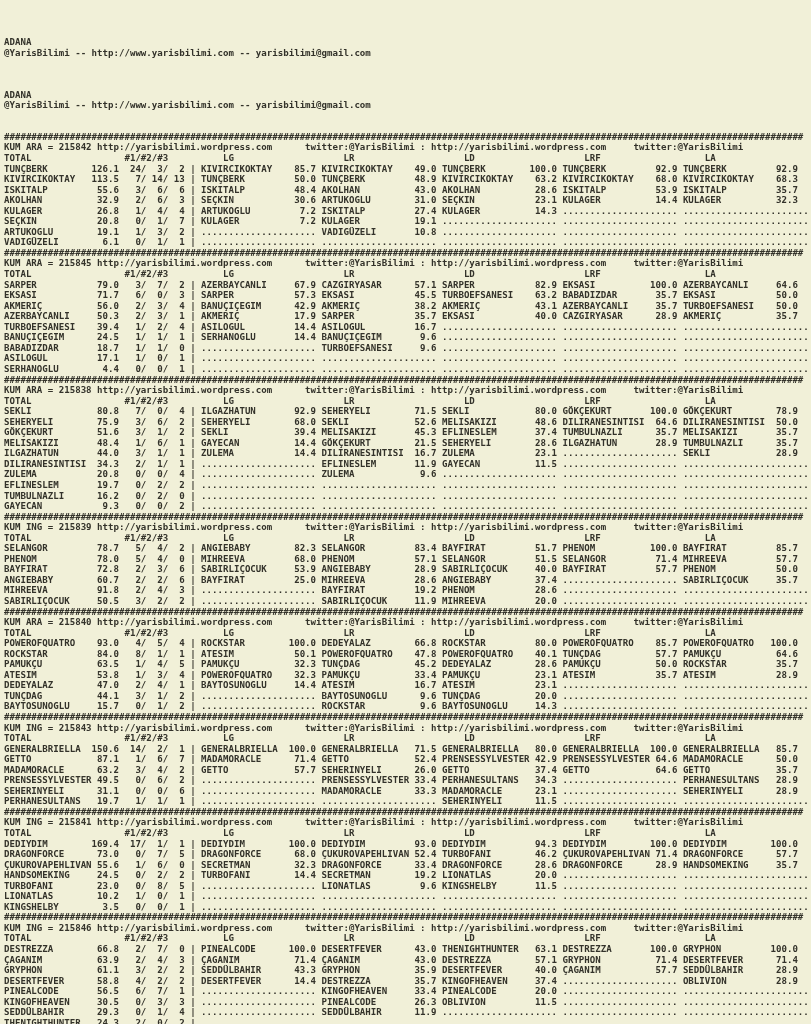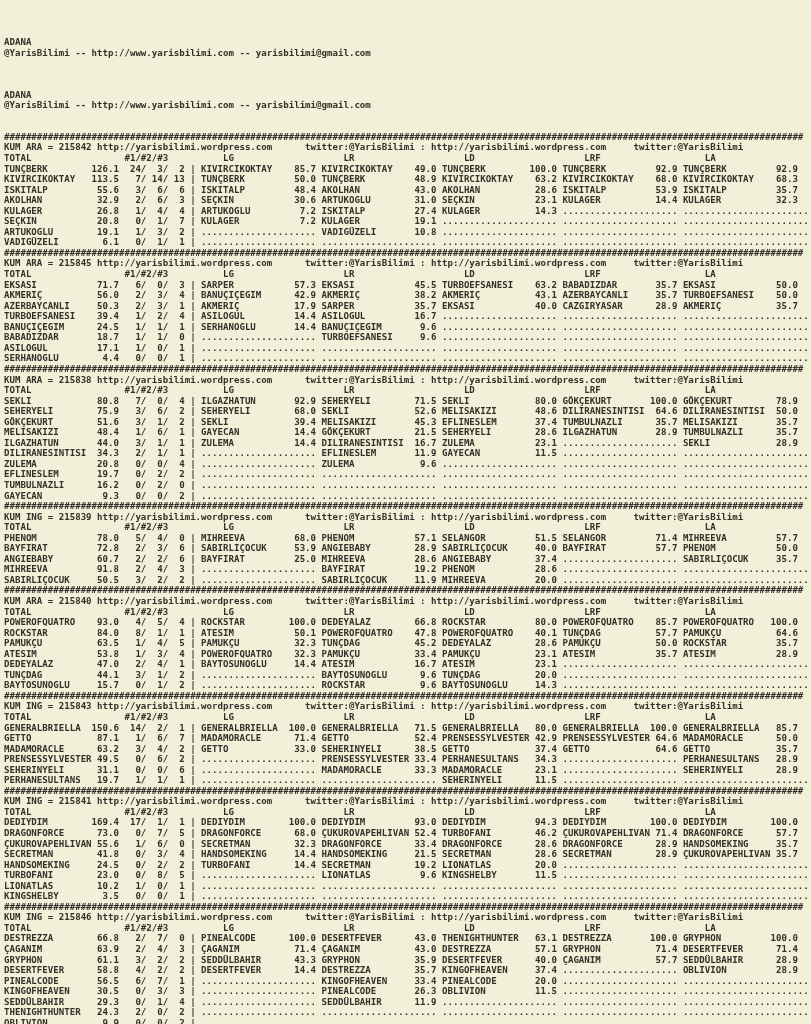--- a/index.html
+++ b/index.html
@@ -40,20 +40,21 @@
       <div class="ln">KIVIRCIKOKTAY   113.5   7/ 14/ 13 | TUNÇBERK         50.0 TUNÇBERK         48.9 KIVIRCIKOKTAY    63.2 KIVIRCIKOKTAY    68.0 KIVIRCIKOKTAY    68.3</div>
       <div class="ln">ISKITALP         55.6   3/  6/  6 | ISKITALP         48.4 AKOLHAN          43.0 AKOLHAN          28.6 ISKITALP         53.9 ISKITALP         35.7</div>
       <div class="ln">AKOLHAN          32.9   2/  6/  3 | SEÇKIN           30.6 ARTUKOGLU        31.0 SEÇKIN           23.1 KULAGER          14.4 KULAGER          32.3</div>
       <div class="ln">KULAGER          26.8   1/  4/  4 | ARTUKOGLU         7.2 ISKITALP         27.4 KULAGER          14.3 ..................... .......................</div>
       <div class="ln">SEÇKIN           20.8   0/  1/  7 | KULAGER           7.2 KULAGER          19.1 ..................... ..................... .......................</div>
       <div class="ln">ARTUKOGLU        19.1   1/  3/  2 | ..................... VADIGÜZELI       10.8 ..................... ..................... .......................</div>
       <div class="ln">VADIGÜZELI        6.1   0/  1/  1 | ..................... ..................... ..................... ..................... .......................</div>
       <div class="ln">##################################################################################################################################################</div>
       <div class="ln">KUM ARA = 215845 http://yarisbilimi.wordpress.com      twitter:@YarisBilimi : http://yarisbilimi.wordpress.com     twitter:@YarisBilimi</div>
       <div class="ln">TOTAL                 #1/#2/#3          LG                    LR                    LD                    LRF                   LA</div>
+      <div class="ln">SARPER           79.0   3/  7/  2 | AZERBAYCANLI     67.9 CAZGIRYASAR      57.1 SARPER           82.9 EKSASI          100.0 AZERBAYCANLI     64.6</div>
       <div class="ln">EKSASI           71.7   6/  0/  3 | SARPER           57.3 EKSASI           45.5 TURBOEFSANESI    63.2 BABADIZDAR       35.7 EKSASI           50.0</div>
       <div class="ln">AKMERIÇ          56.0   2/  3/  4 | BANUÇIÇEGIM      42.9 AKMERIÇ          38.2 AKMERIÇ          43.1 AZERBAYCANLI     35.7 TURBOEFSANESI    50.0</div>
       <div class="ln">AZERBAYCANLI     50.3   2/  3/  1 | AKMERIÇ          17.9 SARPER           35.7 EKSASI           40.0 CAZGIRYASAR      28.9 AKMERIÇ          35.7</div>
       <div class="ln">TURBOEFSANESI    39.4   1/  2/  4 | ASILOGUL         14.4 ASILOGUL         16.7 ..................... ..................... .......................</div>
       <div class="ln">BANUÇIÇEGIM      24.5   1/  1/  1 | SERHANOGLU       14.4 BANUÇIÇEGIM       9.6 ..................... ..................... .......................</div>
       <div class="ln">BABADIZDAR       18.7   1/  1/  0 | ..................... TURBOEFSANESI     9.6 ..................... ..................... .......................</div>
       <div class="ln">ASILOGUL         17.1   1/  0/  1 | ..................... ..................... ..................... ..................... .......................</div>
       <div class="ln">SERHANOGLU        4.4   0/  0/  1 | ..................... ..................... ..................... ..................... .......................</div>
       <div class="ln">##################################################################################################################################################</div>
       <div class="ln">KUM ARA = 215838 http://yarisbilimi.wordpress.com      twitter:@YarisBilimi : http://yarisbilimi.wordpress.com     twitter:@YarisBilimi</div>
@@ -64,51 +65,51 @@
       <div class="ln">MELISAKIZI       48.4   1/  6/  1 | GAYECAN          14.4 GÖKÇEKURT        21.5 SEHERYELI        28.6 ILGAZHATUN       28.9 TUMBULNAZLI      35.7</div>
       <div class="ln">ILGAZHATUN       44.0   3/  1/  1 | ZULEMA           14.4 DILIRANESINTISI  16.7 ZULEMA           23.1 ..................... SEKLI            28.9</div>
       <div class="ln">DILIRANESINTISI  34.3   2/  1/  1 | ..................... EFLINESLEM       11.9 GAYECAN          11.5 ..................... .......................</div>
       <div class="ln">ZULEMA           20.8   0/  0/  4 | ..................... ZULEMA            9.6 ..................... ..................... .......................</div>
       <div class="ln">EFLINESLEM       19.7   0/  2/  2 | ..................... ..................... ..................... ..................... .......................</div>
       <div class="ln">TUMBULNAZLI      16.2   0/  2/  0 | ..................... ..................... ..................... ..................... .......................</div>
       <div class="ln">GAYECAN           9.3   0/  0/  2 | ..................... ..................... ..................... ..................... .......................</div>
       <div class="ln">##################################################################################################################################################</div>
       <div class="ln">KUM ING = 215839 http://yarisbilimi.wordpress.com      twitter:@YarisBilimi : http://yarisbilimi.wordpress.com     twitter:@YarisBilimi</div>
       <div class="ln">TOTAL                 #1/#2/#3          LG                    LR                    LD                    LRF                   LA</div>
+      <div class="ln">SELANGOR         78.7   5/  4/  2 | ANGIEBABY        82.3 SELANGOR         83.4 BAYFIRAT         51.7 PHENOM          100.0 BAYFIRAT         85.7</div>
       <div class="ln">PHENOM           78.0   5/  4/  0 | MIHREEVA         68.0 PHENOM           57.1 SELANGOR         51.5 SELANGOR         71.4 MIHREEVA         57.7</div>
       <div class="ln">BAYFIRAT         72.8   2/  3/  6 | SABIRLIÇOCUK     53.9 ANGIEBABY        28.9 SABIRLIÇOCUK     40.0 BAYFIRAT         57.7 PHENOM           50.0</div>
       <div class="ln">ANGIEBABY        60.7   2/  2/  6 | BAYFIRAT         25.0 MIHREEVA         28.6 ANGIEBABY        37.4 ..................... SABIRLIÇOCUK     35.7</div>
       <div class="ln">MIHREEVA         91.8   2/  4/  3 | ..................... BAYFIRAT         19.2 PHENOM           28.6 ..................... .......................</div>
       <div class="ln">SABIRLIÇOCUK     50.5   3/  2/  2 | ..................... SABIRLIÇOCUK     11.9 MIHREEVA         20.0 ..................... .......................</div>
       <div class="ln">##################################################################################################################################################</div>
       <div class="ln">KUM ARA = 215840 http://yarisbilimi.wordpress.com      twitter:@YarisBilimi : http://yarisbilimi.wordpress.com     twitter:@YarisBilimi</div>
       <div class="ln">TOTAL                 #1/#2/#3          LG                    LR                    LD                    LRF                   LA</div>
       <div class="ln">POWEROFQUATRO    93.0   4/  5/  4 | ROCKSTAR        100.0 DEDEYALAZ        66.8 ROCKSTAR         80.0 POWEROFQUATRO    85.7 POWEROFQUATRO   100.0</div>
       <div class="ln">ROCKSTAR         84.0   8/  1/  1 | ATESIM           50.1 POWEROFQUATRO    47.8 POWEROFQUATRO    40.1 TUNÇDAG          57.7 PAMUKÇU          64.6</div>
       <div class="ln">PAMUKÇU          63.5   1/  4/  5 | PAMUKÇU          32.3 TUNÇDAG          45.2 DEDEYALAZ        28.6 PAMUKÇU          50.0 ROCKSTAR         35.7</div>
       <div class="ln">ATESIM           53.8   1/  3/  4 | POWEROFQUATRO    32.3 PAMUKÇU          33.4 PAMUKÇU          23.1 ATESIM           35.7 ATESIM           28.9</div>
       <div class="ln">DEDEYALAZ        47.0   2/  4/  1 | BAYTOSUNOGLU     14.4 ATESIM           16.7 ATESIM           23.1 ..................... .......................</div>
       <div class="ln">TUNÇDAG          44.1   3/  1/  2 | ..................... BAYTOSUNOGLU      9.6 TUNÇDAG          20.0 ..................... .......................</div>
       <div class="ln">BAYTOSUNOGLU     15.7   0/  1/  2 | ..................... ROCKSTAR          9.6 BAYTOSUNOGLU     14.3 ..................... .......................</div>
       <div class="ln">##################################################################################################################################################</div>
       <div class="ln">KUM ING = 215843 http://yarisbilimi.wordpress.com      twitter:@YarisBilimi : http://yarisbilimi.wordpress.com     twitter:@YarisBilimi</div>
       <div class="ln">TOTAL                 #1/#2/#3          LG                    LR                    LD                    LRF                   LA</div>
       <div class="ln">GENERALBRIELLA  150.6  14/  2/  1 | GENERALBRIELLA  100.0 GENERALBRIELLA   71.5 GENERALBRIELLA   80.0 GENERALBRIELLA  100.0 GENERALBRIELLA   85.7</div>
       <div class="ln">GETTO            87.1   1/  6/  7 | MADAMORACLE      71.4 GETTO            52.4 PRENSESSYLVESTER 42.9 PRENSESSYLVESTER 64.6 MADAMORACLE      50.0</div>
-      <div class="ln">MADAMORACLE      63.2   3/  4/  2 | GETTO            33.0 SEHERINYELI      38.5 GETTO            37.4 GETTO            64.6 GETTO            35.7</div>
+      <div class="ln">MADAMORACLE      63.2   3/  4/  2 | GETTO            57.7 SEHERINYELI      26.0 GETTO            37.4 GETTO            64.6 GETTO            35.7</div>
       <div class="ln">PRENSESSYLVESTER 49.5   0/  6/  2 | ..................... PRENSESSYLVESTER 33.4 PERHANESULTANS   34.3 ..................... PERHANESULTANS   28.9</div>
       <div class="ln">SEHERINYELI      31.1   0/  0/  6 | ..................... MADAMORACLE      33.3 MADAMORACLE      23.1 ..................... SEHERINYELI      28.9</div>
       <div class="ln">PERHANESULTANS   19.7   1/  1/  1 | ..................... ..................... SEHERINYELI      11.5 ..................... .......................</div>
       <div class="ln">##################################################################################################################################################</div>
       <div class="ln">KUM ING = 215841 http://yarisbilimi.wordpress.com      twitter:@YarisBilimi : http://yarisbilimi.wordpress.com     twitter:@YarisBilimi</div>
       <div class="ln">TOTAL                 #1/#2/#3          LG                    LR                    LD                    LRF                   LA</div>
       <div class="ln">DEDIYDIM        169.4  17/  1/  1 | DEDIYDIM        100.0 DEDIYDIM         93.0 DEDIYDIM         94.3 DEDIYDIM        100.0 DEDIYDIM        100.0</div>
       <div class="ln">DRAGONFORCE      73.0   0/  7/  5 | DRAGONFORCE      68.0 ÇUKUROVAPEHLIVAN 52.4 TURBOFANI        46.2 ÇUKUROVAPEHLIVAN 71.4 DRAGONFORCE      57.7</div>
       <div class="ln">ÇUKUROVAPEHLIVAN 55.6   1/  6/  0 | SECRETMAN        32.3 DRAGONFORCE      33.4 DRAGONFORCE      28.6 DRAGONFORCE      28.9 HANDSOMEKING     35.7</div>
-      <div class="ln">SECRETMAN        41.8   0/  3/  4 | HANDSOMEKING     14.4 HANDSOMEKING     21.5 SECRETMAN        28.6 SECRETMAN        28.9 ÇUKUROVAPEHLIVAN 35.7</div>
       <div class="ln">HANDSOMEKING     24.5   0/  2/  2 | TURBOFANI        14.4 SECRETMAN        19.2 LIONATLAS        20.0 ..................... .......................</div>
       <div class="ln">TURBOFANI        23.0   0/  8/  5 | ..................... LIONATLAS         9.6 KINGSHELBY       11.5 ..................... .......................</div>
       <div class="ln">LIONATLAS        10.2   1/  0/  1 | ..................... ..................... ..................... ..................... .......................</div>
       <div class="ln">KINGSHELBY        3.5   0/  0/  1 | ..................... ..................... ..................... ..................... .......................</div>
       <div class="ln">##################################################################################################################################################</div>
       <div class="ln">KUM ING = 215846 http://yarisbilimi.wordpress.com      twitter:@YarisBilimi : http://yarisbilimi.wordpress.com     twitter:@YarisBilimi</div>
       <div class="ln">TOTAL                 #1/#2/#3          LG                    LR                    LD                    LRF                   LA</div>
       <div class="ln">DESTREZZA        66.8   2/  7/  0 | PINEALCODE      100.0 DESERTFEVER      43.0 THENIGHTHUNTER   63.1 DESTREZZA       100.0 GRYPHON         100.0</div>
       <div class="ln">ÇAGANIM          63.9   2/  4/  3 | ÇAGANIM          71.4 ÇAGANIM          43.0 DESTREZZA        57.1 GRYPHON          71.4 DESERTFEVER      71.4</div>
       <div class="ln">GRYPHON          61.1   3/  2/  2 | SEDDÜLBAHIR      43.3 GRYPHON          35.9 DESERTFEVER      40.0 ÇAGANIM          57.7 SEDDÜLBAHIR      28.9</div>

